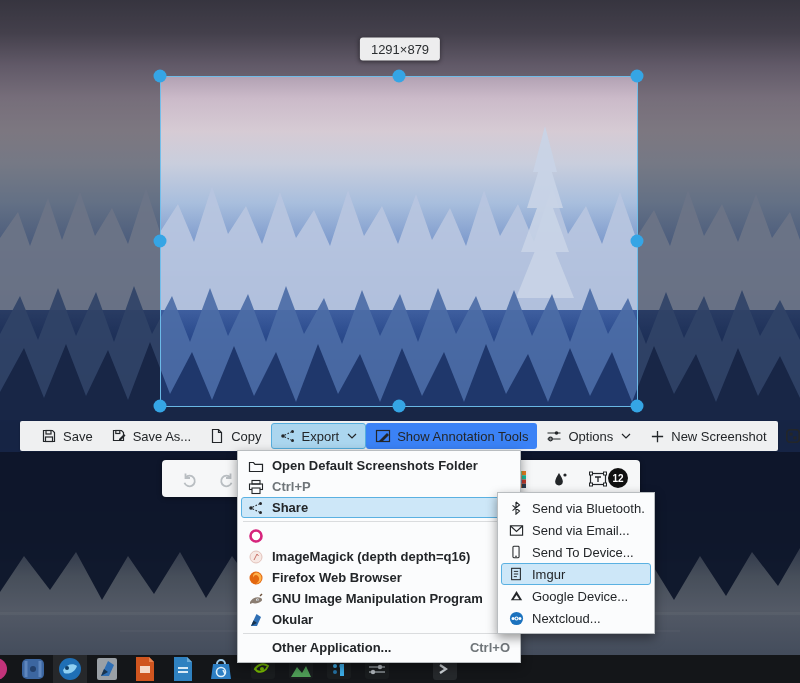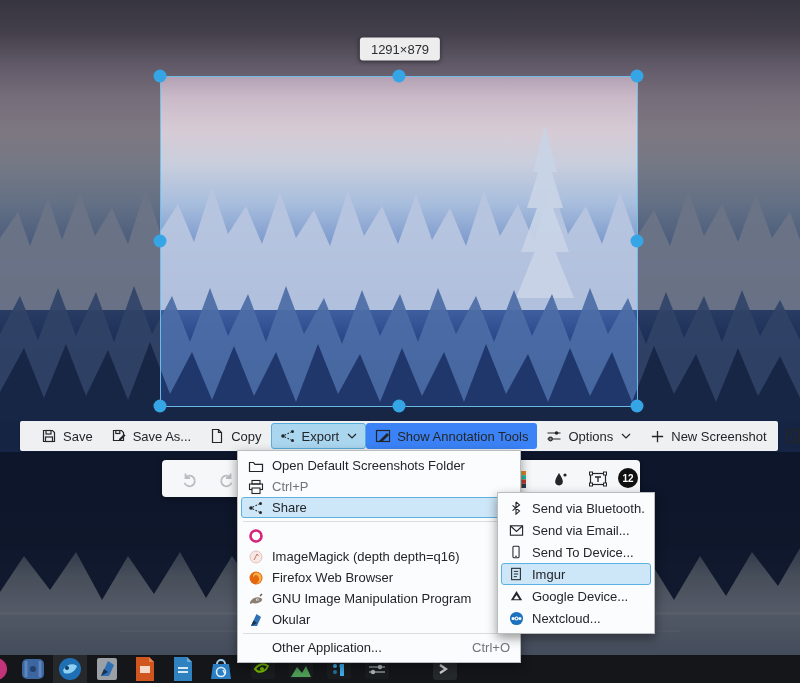--- a/index.html
+++ b/index.html
@@ -54,21 +54,21 @@
 
   
   .taskbar{position:absolute;left:0;top:655px;width:800px;height:28px;background:#141619;z-index:8;}
   .task-ic{position:absolute;top:1px;width:26px;height:26px;display:flex;
     align-items:center;justify-content:center;}
   .task-hl{position:absolute;top:0;width:34px;height:28px;background:rgba(255,255,255,.08);}
 
   
   .menu{position:absolute;background:#fbfcfd;border:1px solid #b9bdc0;
     box-shadow:0 4px 10px rgba(0,0,0,.4);font-size:13px;color:#232629;padding:4px 0;}
-  #export-menu{left:237px;top:450px;width:284px;z-index:10;}
+  #export-menu{left:237px;top:450px;width:284px;z-index:10;font-weight:bold;}
   #share-menu{left:497px;top:492px;width:158px;z-index:11;}
   .mi{display:flex;align-items:center;gap:8px;height:21px;margin:0 3px;
     padding:0 6px;border:1px solid transparent;border-radius:3px;}
   #share-menu .mi{height:22px;}
   .mi.sel{background:#cde7f8;border-color:#5ab1e2;}
   .mi-icon{width:16px;display:inline-flex;justify-content:center;flex:none;}
   .mi-label{flex:1;white-space:nowrap;overflow:hidden;}
   .mi-shortcut{color:#6f7579;}
   .mi-arrow{display:inline-flex;}
   .menu-sep{height:1px;background:#dadcde;margin:3px 5px;}
@@ -254,21 +254,21 @@
     <span class="anno-ic" style="left:426px">
       <svg viewBox="0 0 18 16" width="18" height="16">
           <rect x="1.5" y="2.5" width="15" height="11" fill="none" stroke="#232629" stroke-width="1.2"></rect>
           <rect x="0.5" y="1" width="3" height="3" fill="#f6f7f8" stroke="#232629" stroke-width="1"></rect>
           <rect x="14.5" y="1" width="3" height="3" fill="#f6f7f8" stroke="#232629" stroke-width="1"></rect>
           <rect x="0.5" y="12" width="3" height="3" fill="#f6f7f8" stroke="#232629" stroke-width="1"></rect>
           <rect x="14.5" y="12" width="3" height="3" fill="#f6f7f8" stroke="#232629" stroke-width="1"></rect>
           <path d="M6 6h6M9 6v5" stroke="#232629" stroke-width="1.3" fill="none"></path>
         </svg>
     </span>
-    <span class="fs-badge" style="left:456px">12</span>
+    <span class="fs-badge" style="left:446px">12</span>
   </div>
 
   <div class="taskbar">
     <div class="task-hl" style="left:53px"></div>
 
     <span class="task-ic" style="left:-17px">
       <svg width="26" height="26">
           <circle cx="13" cy="13" r="11" fill="#c2337a"></circle>
         </svg>
     </span>

